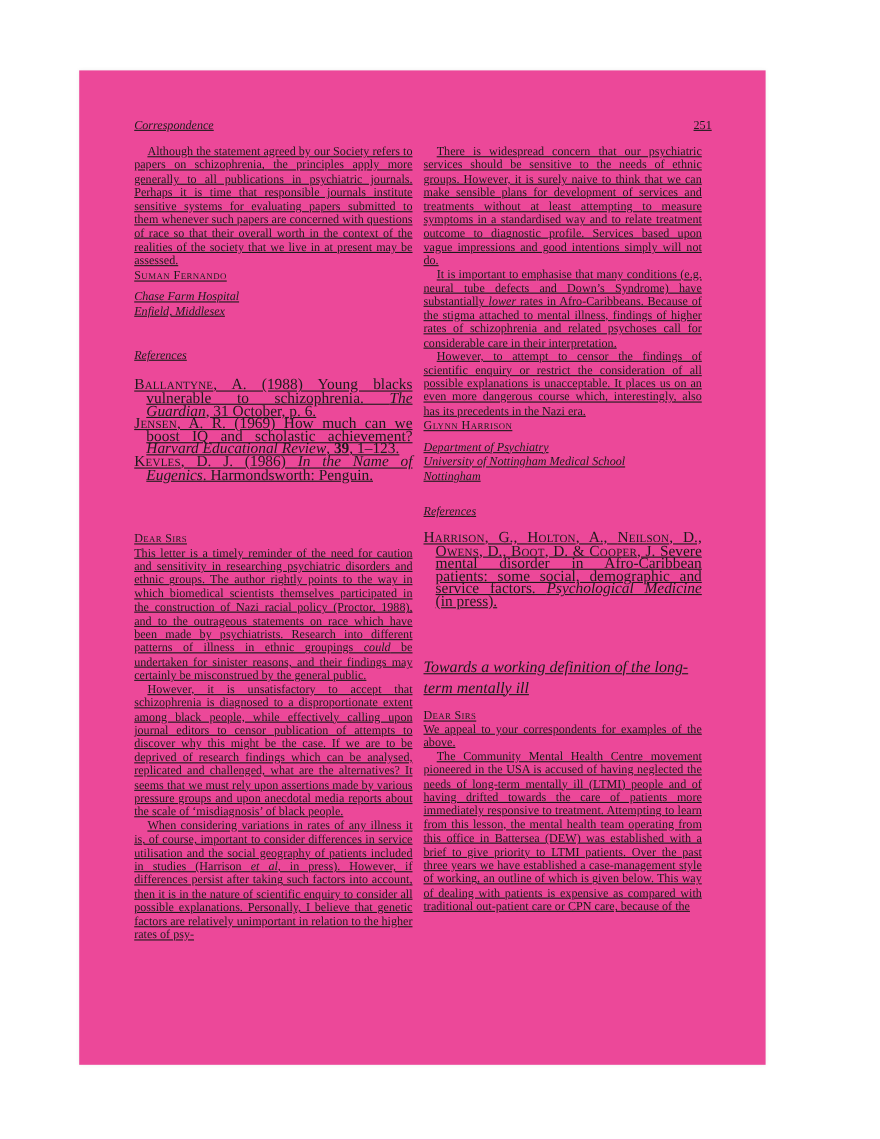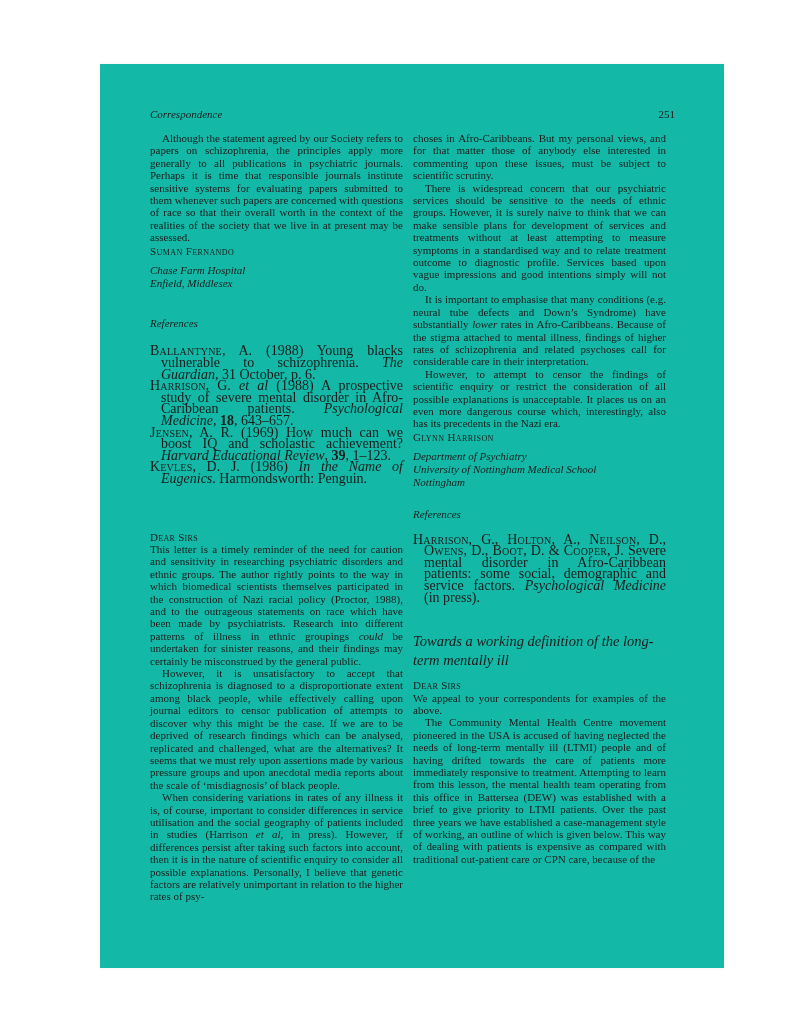--- a/index.html
+++ b/index.html
@@ -5,27 +5,28 @@
   html, body { margin: 0; padding: 0; }
   body {
     width: 800px; height: 1036px;
     background: #ffffff;
     font-family: "Liberation Serif", serif;
     position: relative;
     overflow: hidden;
   }
   .sheet {
     position: absolute;
-    left: 100px; top: 64px;
+    left: 72px; top: 64px;
     width: 624px; height: 904px;
-    background: #14b8a6;
+    background: #ec4899;
     box-shadow: 0 0 4px rgba(0,0,0,0.06);
     box-sizing: border-box;
     padding: 44px 49px 0 50px;
     color: #1b1b1b;
+    text-decoration: underline;
   }
   .phead {
     display: flex;
     justify-content: space-between;
     align-items: baseline;
     font-size: 11px;
     line-height: 13px;
   }
   .phead .sec { font-style: italic; }
   .cols { display: flex; gap: 10px; margin-top: 11px; }
@@ -53,21 +54,21 @@
     font-variant: small-caps;
     letter-spacing: 0.3px;
     margin-top: 46px;
     text-align: left;
   }
   .salut.after-title { margin-top: 9px; }
   .ltitle {
     font-style: italic;
     font-size: 14.5px;
     line-height: 19px;
-    margin-top: 29px;
+    margin-top: 44px;
     text-align: left;
   }
   .it { font-style: italic; }
   .bd { font-weight: bold; }
   .sc { font-variant: small-caps; letter-spacing: 0.2px; }
 </style>
 </head>
 <body>
 
 <div class="sheet">
@@ -82,32 +83,30 @@
     <div class="col">
       <div class="para indent"><span>Although the statement agreed by our Society refers to papers on schizophrenia, the principles apply more generally to all publications in psychiatric journals. Perhaps it is time that responsible journals institute sensitive systems for evaluating papers submitted to them whenever such papers are concerned with questions of race so that their overall worth in the context of the realities of the society that we live in at present may be assessed.</span></div>
       <div class="sig">Suman Fernando</div>
       <div class="addr">
         <div>Chase Farm Hospital</div>
         <div>Enfield, Middlesex</div>
       </div>
       <div class="rhead">References</div>
       <div class="refs">
         <div class="ref"><span class="sc">Ballantyne</span><span>, A. (1988) Young blacks vulnerable to schizophrenia. </span><span class="it">The Guardian</span><span>, 31 October, p. 6.</span></div>
-        <div class="ref"><span class="sc">Harrison</span><span>, G. </span><span class="it">et al</span><span> (1988) A prospective study of severe mental disorder in Afro-Caribbean patients. </span><span class="it">Psychological Medicine</span><span>, </span><span class="bd">18</span><span>, 643–657.</span></div>
         <div class="ref"><span class="sc">Jensen</span><span>, A. R. (1969) How much can we boost IQ and scholastic achievement? </span><span class="it">Harvard Educational Review</span><span>, </span><span class="bd">39</span><span>, 1–123.</span></div>
         <div class="ref"><span class="sc">Kevles</span><span>, D. J. (1986) </span><span class="it">In the Name of Eugenics</span><span>. Harmondsworth: Penguin.</span></div>
       </div>
       <div class="salut">Dear Sirs</div>
       <div class="para"><span>This letter is a timely reminder of the need for caution and sensitivity in researching psychiatric disorders and ethnic groups. The author rightly points to the way in which biomedical scientists themselves participated in the construction of Nazi racial policy (Proctor, 1988), and to the outrageous statements on race which have been made by psychiatrists. Research into different patterns of illness in ethnic groupings </span><span class="it">could</span><span> be undertaken for sinister reasons, and their findings may certainly be misconstrued by the general public.</span></div>
       <div class="para indent"><span>However, it is unsatisfactory to accept that schizophrenia is diagnosed to a disproportionate extent among black people, while effectively calling upon journal editors to censor publication of attempts to discover why this might be the case. If we are to be deprived of research findings which can be analysed, replicated and challenged, what are the alternatives? It seems that we must rely upon assertions made by various pressure groups and upon anecdotal media reports about the scale of ‘misdiagnosis’ of black people.</span></div>
       <div class="para indent"><span>When considering variations in rates of any illness it is, of course, important to consider differences in service utilisation and the social geography of patients included in studies (Harrison </span><span class="it">et al</span><span>, in press). However, if differences persist after taking such factors into account, then it is in the nature of scientific enquiry to consider all possible explanations. Personally, I believe that genetic factors are relatively unimportant in relation to the higher rates of psy-</span></div>
     </div>
 
     <div class="col">
-      <div class="para"><span>choses in Afro-Caribbeans. But my personal views, and for that matter those of anybody else interested in commenting upon these issues, must be subject to scientific scrutiny.</span></div>
       <div class="para indent"><span>There is widespread concern that our psychiatric services should be sensitive to the needs of ethnic groups. However, it is surely naive to think that we can make sensible plans for development of services and treatments without at least attempting to measure symptoms in a standardised way and to relate treatment outcome to diagnostic profile. Services based upon vague impressions and good intentions simply will not do.</span></div>
       <div class="para indent"><span>It is important to emphasise that many conditions (e.g. neural tube defects and Down’s Syndrome) have substantially </span><span class="it">lower</span><span> rates in Afro-Caribbeans. Because of the stigma attached to mental illness, findings of higher rates of schizophrenia and related psychoses call for considerable care in their interpretation.</span></div>
       <div class="para indent"><span>However, to attempt to censor the findings of scientific enquiry or restrict the consideration of all possible explanations is unacceptable. It places us on an even more dangerous course which, interestingly, also has its precedents in the Nazi era.</span></div>
       <div class="sig">Glynn Harrison</div>
       <div class="addr">
         <div>Department of Psychiatry</div>
         <div>University of Nottingham Medical School</div>
         <div>Nottingham</div>
       </div>
       <div class="rhead tight">References</div>

